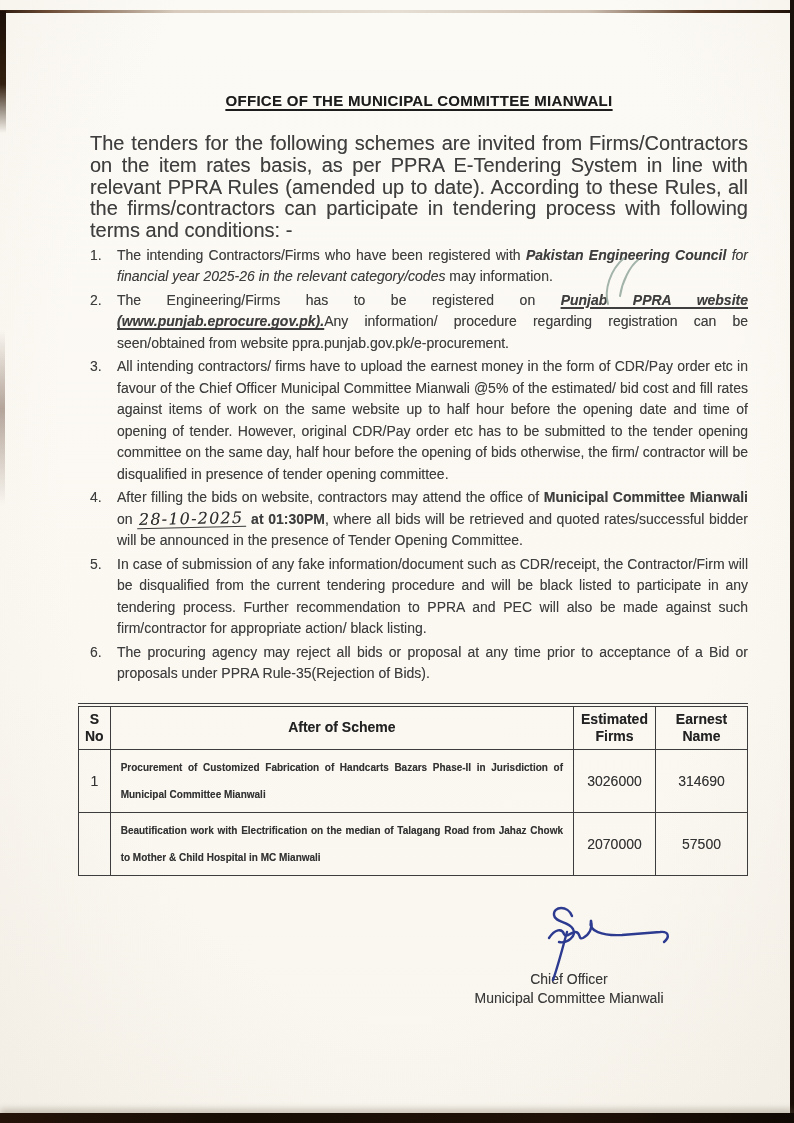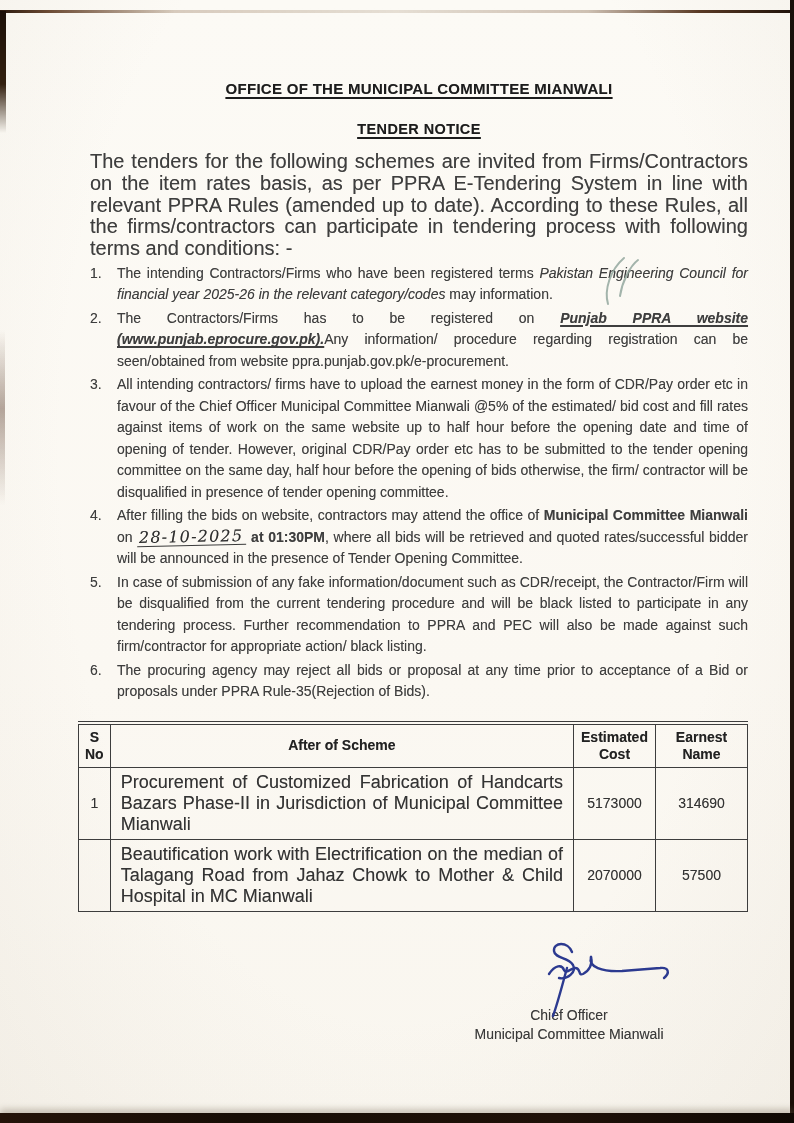--- a/index.html
+++ b/index.html
@@ -50,21 +50,21 @@
     color:#3e3e3e;
     text-shadow:0 0 0.4px rgba(40,40,40,0.4);
   }
   .doc-title{
     text-align:center;
     font-size:15px;font-weight:700;color:#1c1c1c;
     letter-spacing:0.3px;
     text-decoration:underline;
     text-underline-offset:3px;
     text-decoration-thickness:1.5px;
-    margin:0 0 24px 0;
+    margin:12px 0 24px 0;
   }
   .doc-subtitle{
     text-align:center;
     font-size:14.5px;font-weight:700;color:#1c1c1c;
     letter-spacing:0.4px;
     text-decoration:underline;
     text-underline-offset:3px;
     text-decoration-thickness:1.5px;
     margin:0 0 14px 0;
   }
@@ -72,21 +72,21 @@
     font-size:20px;line-height:21.8px;
     text-align:justify;
     margin:0 0 3px 0;
   }
   .terms{margin:0;}
   .term-row{display:flex;margin:0 0 2px 0;}
   .term-num{width:27px;flex-shrink:0;font-size:14px;line-height:21.5px;}
   .term-text{flex:1;font-size:14px;line-height:21.5px;text-align:justify;}
   .sg-b{font-weight:700;}
   .sg-i{font-style:italic;}
-  .sg-bi{font-weight:400;font-style:italic;}
+  .sg-bi{font-weight:700;font-style:italic;}
   .sg-biu{font-weight:700;font-style:italic;text-decoration:underline;text-decoration-thickness:1.5px;text-underline-offset:2px;}
   .sg-hw{
     font-family:"DejaVu Serif",serif;
     font-style:italic;font-size:16px;letter-spacing:1.2px;
     color:#2e2e2e;
     display:inline-block;
     border-bottom:1.5px solid #3a3a3a;
     padding:0 3px 0 2px;
     transform:rotate(-1.2deg);
     line-height:16px;
@@ -108,21 +108,21 @@
     border-top:4px double #3d3d3d;
     font-size:14px;font-weight:700;color:#222;
     text-align:center;line-height:17px;
     padding:4px 6px;
   }
   .col-sno{width:30px;}
   .col-scheme{width:auto;}
   .col-cost{width:82px;}
   .col-earnest{width:92px;}
   td.cell-sno{text-align:center;font-size:14px;}
-  td.cell-scheme{text-align:justify;font-size:18px;line-height:21px;padding:4px 10px;}
+  td.cell-scheme{text-align:justify;font-size:10px;line-height:27px;padding:4px 10px;font-weight:bold;}
   td.cell-num{text-align:center;font-size:14px;}
   
   .sig-block{
     width:270px;
     margin:26px 44px 12px auto;
     text-align:center;
     position:relative;
   }
   .sig-scribble{display:block;margin:0 auto -16px auto;position:relative;z-index:2;}
   .sig-line{font-size:14px;line-height:19px;color:#3a3a3a;}
@@ -139,34 +139,33 @@
   <div class="edge-bottom"></div>
 
   <svg class="check-annot" width="48" height="58" viewBox="0 0 48 58">
     <path d="M 12,52 C 8,38 14,18 28,6" stroke="#94a89f" stroke-width="2" fill="none" stroke-linecap="round"></path>
     <path d="M 24,44 C 26,30 34,14 42,8" stroke="#94a89f" stroke-width="2" fill="none" stroke-linecap="round"></path>
   </svg>
 
   <div class="content">
 
     <div class="doc-title">OFFICE OF THE MUNICIPAL COMMITTEE MIANWALI</div>
-    <div class="doc-subtitle">TENDER NOTICE</div>
 
     <p class="intro">The tenders for the following schemes are invited from Firms/Contractors on the item rates basis, as per PPRA E-Tendering System in line with relevant PPRA Rules (amended up to date). According to these Rules, all the firms/contractors can participate in tendering process with following terms and conditions: -</p>
 
     <div class="terms">
 
       <div class="term-row">
         <span class="term-num">1.</span>
-        <span class="term-text"><span>The intending Contractors/Firms who have been registered terms </span><span class="sg-bi">Pakistan Engineering Council</span><span class="sg-i"> for financial year 2025-26 in the relevant category/codes</span><span> may information.</span></span>
+        <span class="term-text"><span>The intending Contractors/Firms who have been registered with </span><span class="sg-bi">Pakistan Engineering Council</span><span class="sg-i"> for financial year 2025-26 in the relevant category/codes</span><span> may information.</span></span>
       </div>
 
       <div class="term-row">
         <span class="term-num">2.</span>
-        <span class="term-text"><span>The Contractors/Firms has to be registered on </span><span class="sg-biu">Punjab PPRA website (www.punjab.eprocure.gov.pk).</span><span>Any information/ procedure regarding registration can be seen/obtained from website ppra.punjab.gov.pk/e-procurement.</span></span>
+        <span class="term-text"><span>The Engineering/Firms has to be registered on </span><span class="sg-biu">Punjab PPRA website (www.punjab.eprocure.gov.pk).</span><span>Any information/ procedure regarding registration can be seen/obtained from website ppra.punjab.gov.pk/e-procurement.</span></span>
       </div>
 
       <div class="term-row">
         <span class="term-num">3.</span>
         <span class="term-text"><span>All intending contractors/ firms have to upload the earnest money in the form of CDR/Pay order etc in favour of the Chief Officer Municipal Committee Mianwali @5% of the estimated/ bid cost and fill rates against items of work on the same website up to half hour before the opening date and time of opening of tender. However, original CDR/Pay order etc has to be submitted to the tender opening committee on the same day, half hour before the opening of bids otherwise, the firm/ contractor will be disqualified in presence of tender opening committee.</span></span>
       </div>
 
       <div class="term-row">
         <span class="term-num">4.</span>
         <span class="term-text"><span>After filling the bids on website, contractors may attend the office of </span><span class="sg-b">Municipal Committee Mianwali</span><span> on </span><span class="sg-hw">28-10-2025</span><span class="sg-b"> at 01:30PM</span><span>, where all bids will be retrieved and quoted rates/successful bidder will be announced in the presence of Tender Opening Committee.</span></span>
@@ -189,29 +188,29 @@
         <colgroup>
           <col class="col-sno">
             <col class="col-scheme">
             <col class="col-cost">
             <col class="col-earnest">
         </colgroup>
         <thead>
           <tr>
             <th>S No</th>
             <th>After of Scheme</th>
-            <th>Estimated Cost</th>
+            <th>Estimated Firms</th>
             <th>Earnest Name</th>
           </tr>
         </thead>
         <tbody>
           <tr>
             <td class="cell-sno">1</td>
             <td class="cell-scheme">Procurement of Customized Fabrication of Handcarts Bazars Phase-II in Jurisdiction of Municipal Committee Mianwali</td>
-            <td class="cell-num">5173000</td>
+            <td class="cell-num">3026000</td>
             <td class="cell-num">314690</td>
           </tr>
           <tr>
             <td class="cell-sno"></td>
             <td class="cell-scheme">Beautification work with Electrification on the median of Talagang Road from Jahaz Chowk to Mother &amp; Child Hospital in MC Mianwali</td>
             <td class="cell-num">2070000</td>
             <td class="cell-num">57500</td>
           </tr>
         </tbody>
       </table>

